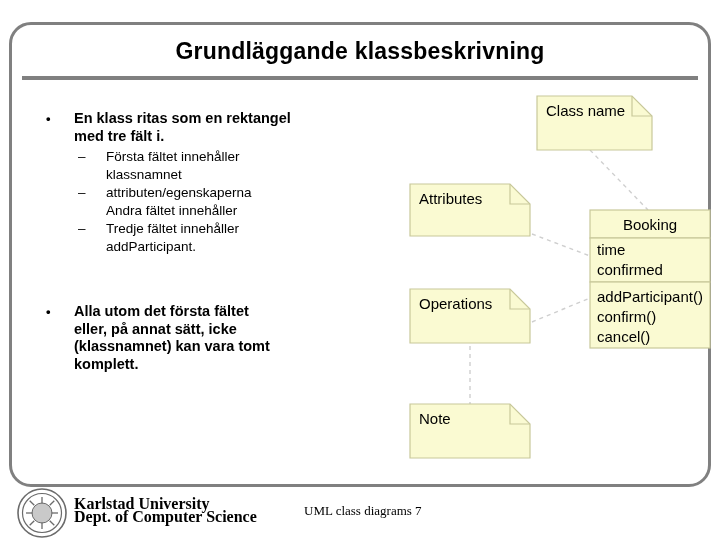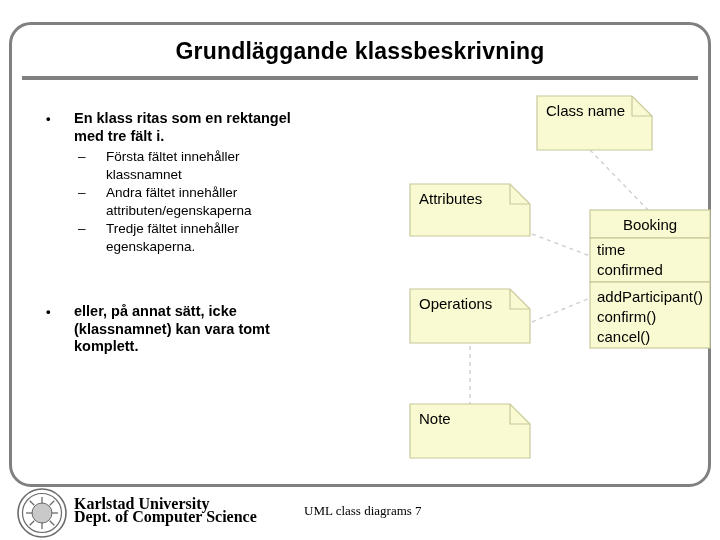--- a/index.html
+++ b/index.html
@@ -183,34 +183,35 @@
       <span class="u-line">med tre fält i.</span>
     </div>
     <div class="sublist">
       <div class="lvl2">
         <span class="mk">–</span>
         <span class="u-line">Första fältet innehåller</span>
         <span class="u-line">klassnamnet</span>
       </div>
       <div class="lvl2">
         <span class="mk">–</span>
+        <span class="u-line">attributen/egenskaperna</span>
         <span class="u-line">Andra fältet innehåller</span>
-        <span class="u-line">attributen/egenskaperna</span>
       </div>
       <div class="lvl2">
         <span class="mk">–</span>
         <span class="u-line">Tredje fältet innehåller</span>
-        <span class="u-line">egenskaperna.</span>
+        <span class="u-line">addParticipant.</span>
       </div>
     </div>
   </div>
 
   <div id="bullet2">
     <div class="lvl1">
       <span class="mk">•</span>
+      <span class="u-line">Alla utom det första fältet</span>
       <span class="u-line">eller, på annat sätt, icke</span>
       <span class="u-line">(klassnamnet) kan vara tomt</span>
       <span class="u-line">komplett.</span>
     </div>
   </div>
 
   <div id="diagram">
     <svg width="372" height="390" viewBox="0 0 372 390" xmlns="http://www.w3.org/2000/svg">
 
       <g stroke="#CFCFCF" stroke-width="1.4" fill="none" stroke-dasharray="4,4">

